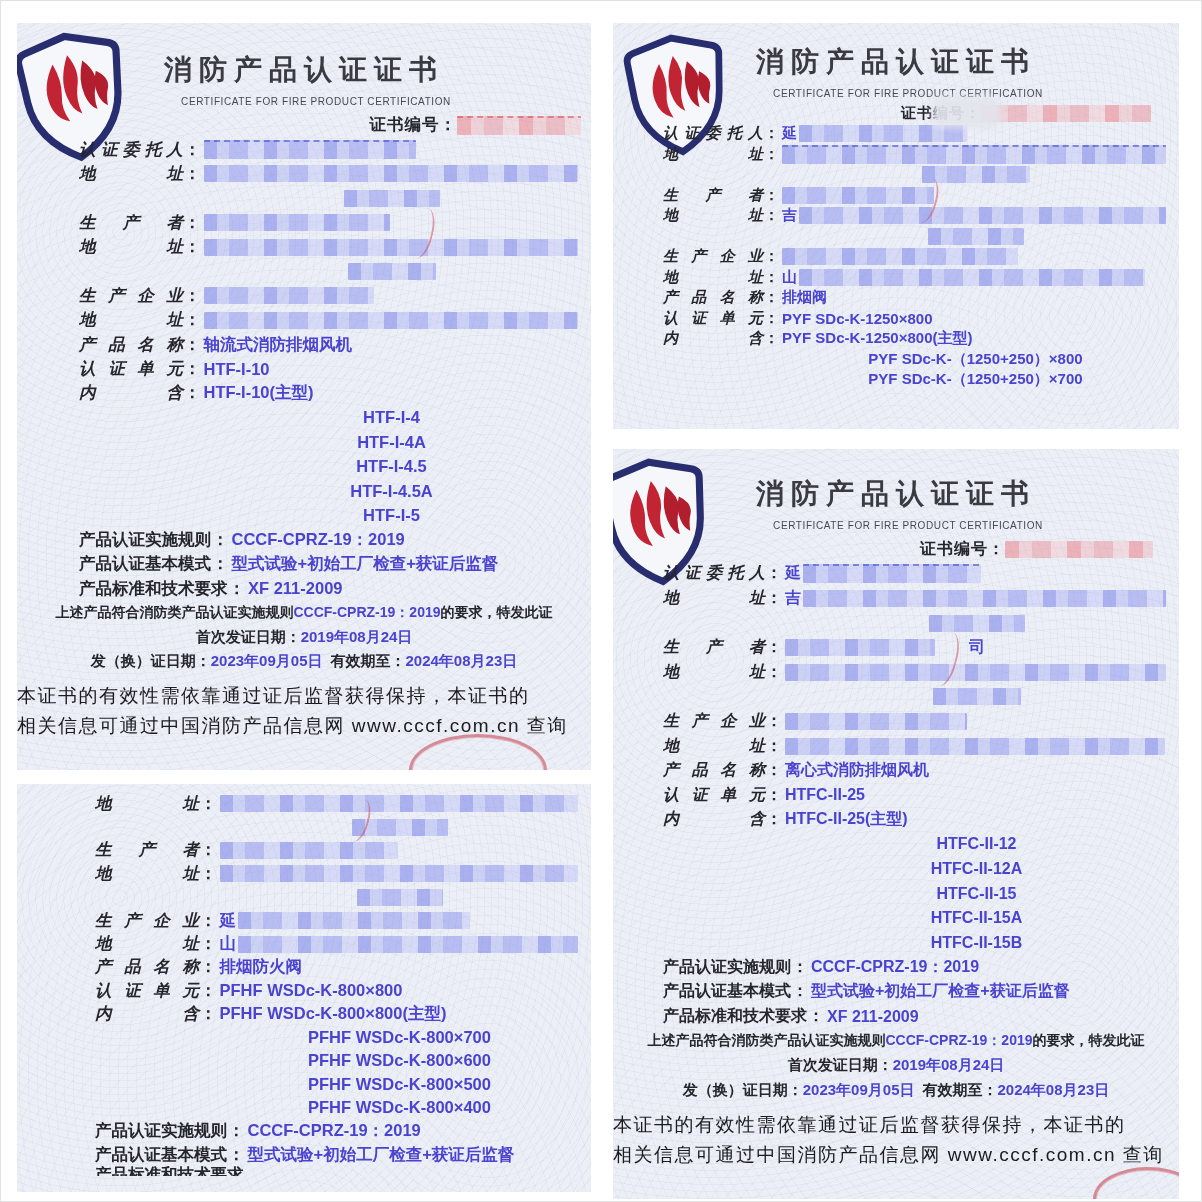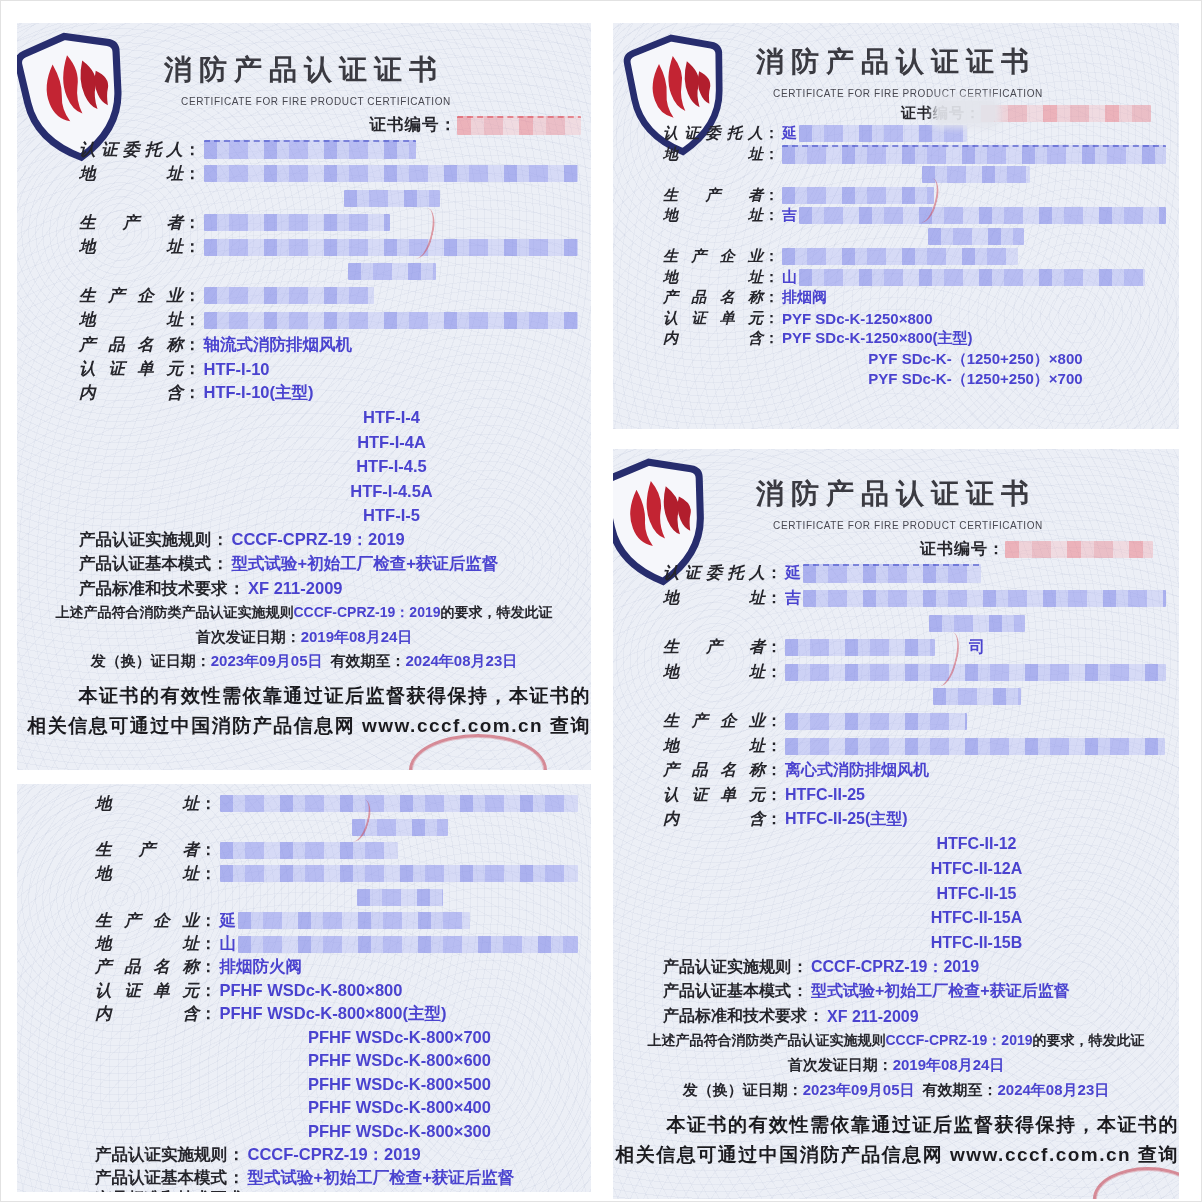--- a/index.html
+++ b/index.html
@@ -35,21 +35,21 @@
   .dt{border-top:2px dashed rgba(66,76,200,.6);}
   .bp{background:repeating-linear-gradient(90deg, rgba(236,128,137,.55) 0 14px, rgba(243,168,174,.40) 14px 27px,
                  rgba(233,142,151,.50) 27px 46px, rgba(246,183,188,.36) 46px 62px);}
   .pinkdash{border-top:2px dashed rgba(222,88,99,.65);}
   .ct,.li{padding-left:calc(var(--lblw) + 17px);justify-content:center;}
   .certno{justify-content:flex-end;}
   .certno .ll{letter-spacing:1px;}
   .cen{display:flex;justify-content:center;align-items:center;height:var(--pitch);
        color:#25252b;font-weight:600;}
   .cen .blue{color:#4a43cf;}
-  .bld{text-align:right;font-weight:700;color:#1b1b1f;letter-spacing:1.5px;}
+  .bld{text-align:left;font-weight:400;color:#1b1b1f;letter-spacing:1.5px;}
   .stub{overflow:hidden;}
   .stub .ll{display:block;line-height:16px;}
 
   
   .seal{position:absolute;border:3px solid rgba(193,40,55,.5);border-radius:50%;
         box-shadow:inset 0 0 0 1px rgba(193,40,55,.25);}
   .scrib{position:absolute;border-right:2px solid rgba(205,70,82,.5);border-radius:48%;}
 
   .blurp{position:absolute;background:rgba(227,229,236,.92);border-radius:3px;
          box-shadow:0 0 7px 5px rgba(227,229,236,.85);}
@@ -269,23 +269,20 @@
         </div>
       <div class="r li">
           <span class="v">PFHF WSDc-K-800×600</span>
         </div>
       <div class="r li">
           <span class="v">PFHF WSDc-K-800×500</span>
         </div>
       <div class="r li">
           <span class="v">PFHF WSDc-K-800×400</span>
         </div>
-      <div class="r li">
-          <span class="v">PFHF WSDc-K-800×300</span>
-        </div>
       <div class="r">
         <span class="ll">产品认证实施规则</span>
           <span class="c">：</span>
         <span class="v">CCCF-CPRZ-19：2019</span>
       </div>
       <div class="r">
         <span class="ll">产品认证基本模式</span>
           <span class="c">：</span>
         <span class="v">型式试验+初始工厂检查+获证后监督</span>
       </div>

